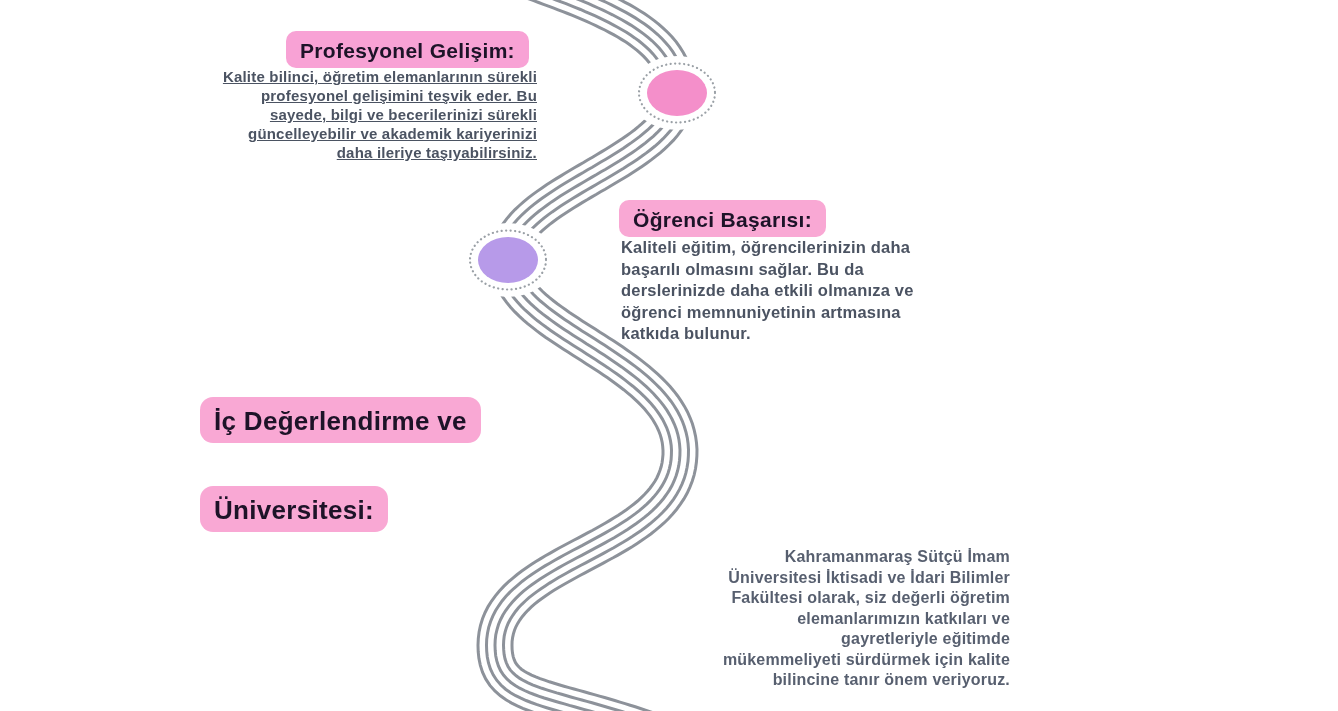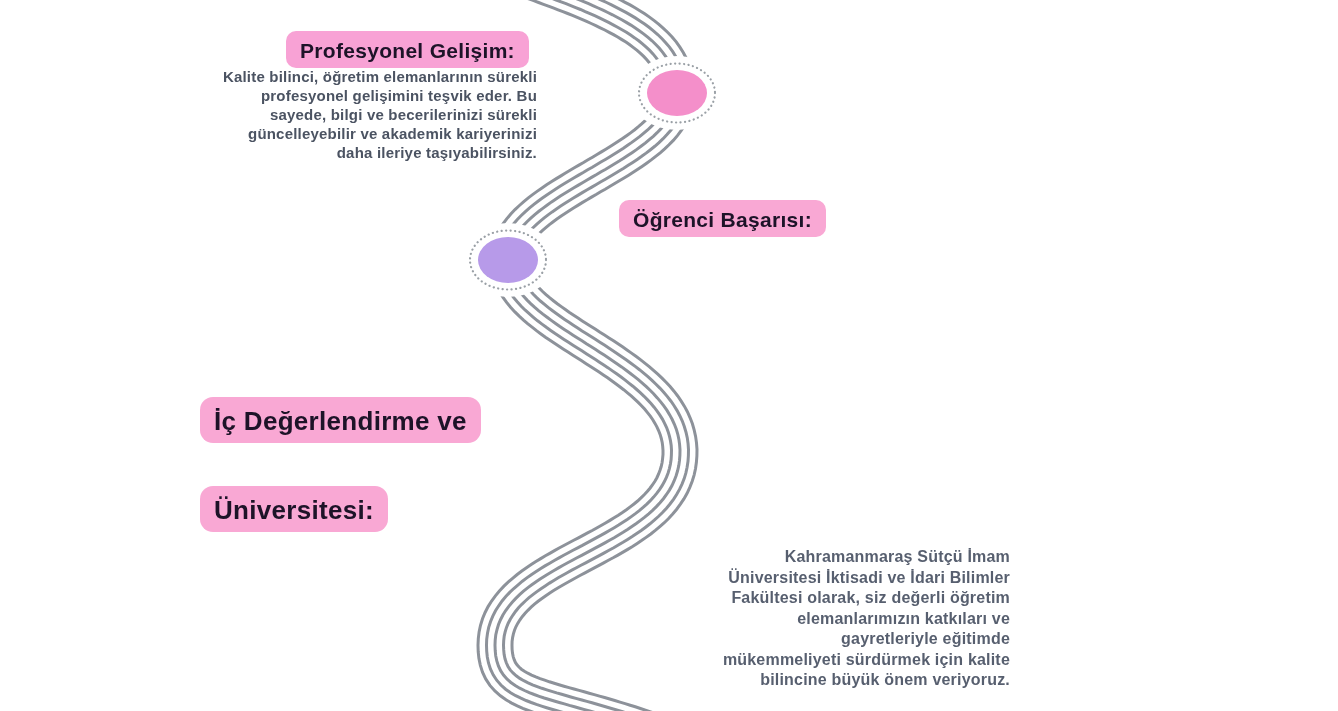--- a/index.html
+++ b/index.html
@@ -32,21 +32,21 @@
   .pill-purple{background:#f9a8d4;}
   .h-small{font-size:21px;}
   .h-big{font-size:26px;border-radius:13px;margin-top:44px;}
 
   .body-text{
     font-weight:700;
     white-space:pre-line;
     letter-spacing:0.2px;
     color:#4b5362;
   }
-  #body-1{left:157px;top:67px;width:380px;text-align:right;font-size:15px;line-height:19px;}
+  #body-1{left:157px;top:67px;width:380px;text-align:right;font-size:15px;line-height:19px;text-decoration:underline;}
   #body-2{left:621px;top:237px;width:360px;text-align:left;font-size:16.5px;line-height:21.5px;}
   #body-3{left:150px;top:424px;width:390px;text-align:right;font-size:16px;line-height:20px;}
   #body-4{left:612px;top:547px;width:398px;text-align:right;font-size:16px;line-height:20.5px;color:#575f6f;}
 
   #heading-1{left:286px;top:31px;}
   #heading-2{left:619px;top:200px;}
   #heading-3{left:200px;top:353px;}
   #heading-3 .line{display:block;line-height:33px;}
   #heading-3 .line2{margin-top:-1px;}
 </style>
@@ -83,27 +83,32 @@
   </div>
   <div class="abs body-text" id="body-1">Kalite bilinci, öğretim elemanlarının sürekli
 profesyonel gelişimini teşvik eder. Bu
 sayede, bilgi ve becerilerinizi sürekli
 güncelleyebilir ve akademik kariyerinizi
 daha ileriye taşıyabilirsiniz.</div>
 
   <div class="abs" id="heading-2">
     <span class="pill pill-purple h-small">Öğrenci Başarısı:</span>
   </div>
+  <div class="abs body-text" id="body-2">Kaliteli eğitim, öğrencilerinizin daha
+başarılı olmasını sağlar. Bu da
+derslerinizde daha etkili olmanıza ve
+öğrenci memnuniyetinin artmasına
+katkıda bulunur.</div>
 
   <div class="abs" id="heading-3">
     <span class="line"><span class="pill pill-purple h-big">İç Değerlendirme ve</span></span>
     <span class="line line2"><span class="pill pill-purple h-big">Üniversitesi:</span></span>
   </div>
 
   <div class="abs body-text" id="body-4">Kahramanmaraş Sütçü İmam
 Üniversitesi İktisadi ve İdari Bilimler
 Fakültesi olarak, siz değerli öğretim
 elemanlarımızın katkıları ve
 gayretleriyle eğitimde
 mükemmeliyeti sürdürmek için kalite
-bilincine büyük önem veriyoruz.</div>
+bilincine tanır önem veriyoruz.</div>
 
 </div>
 
 </body></html>

